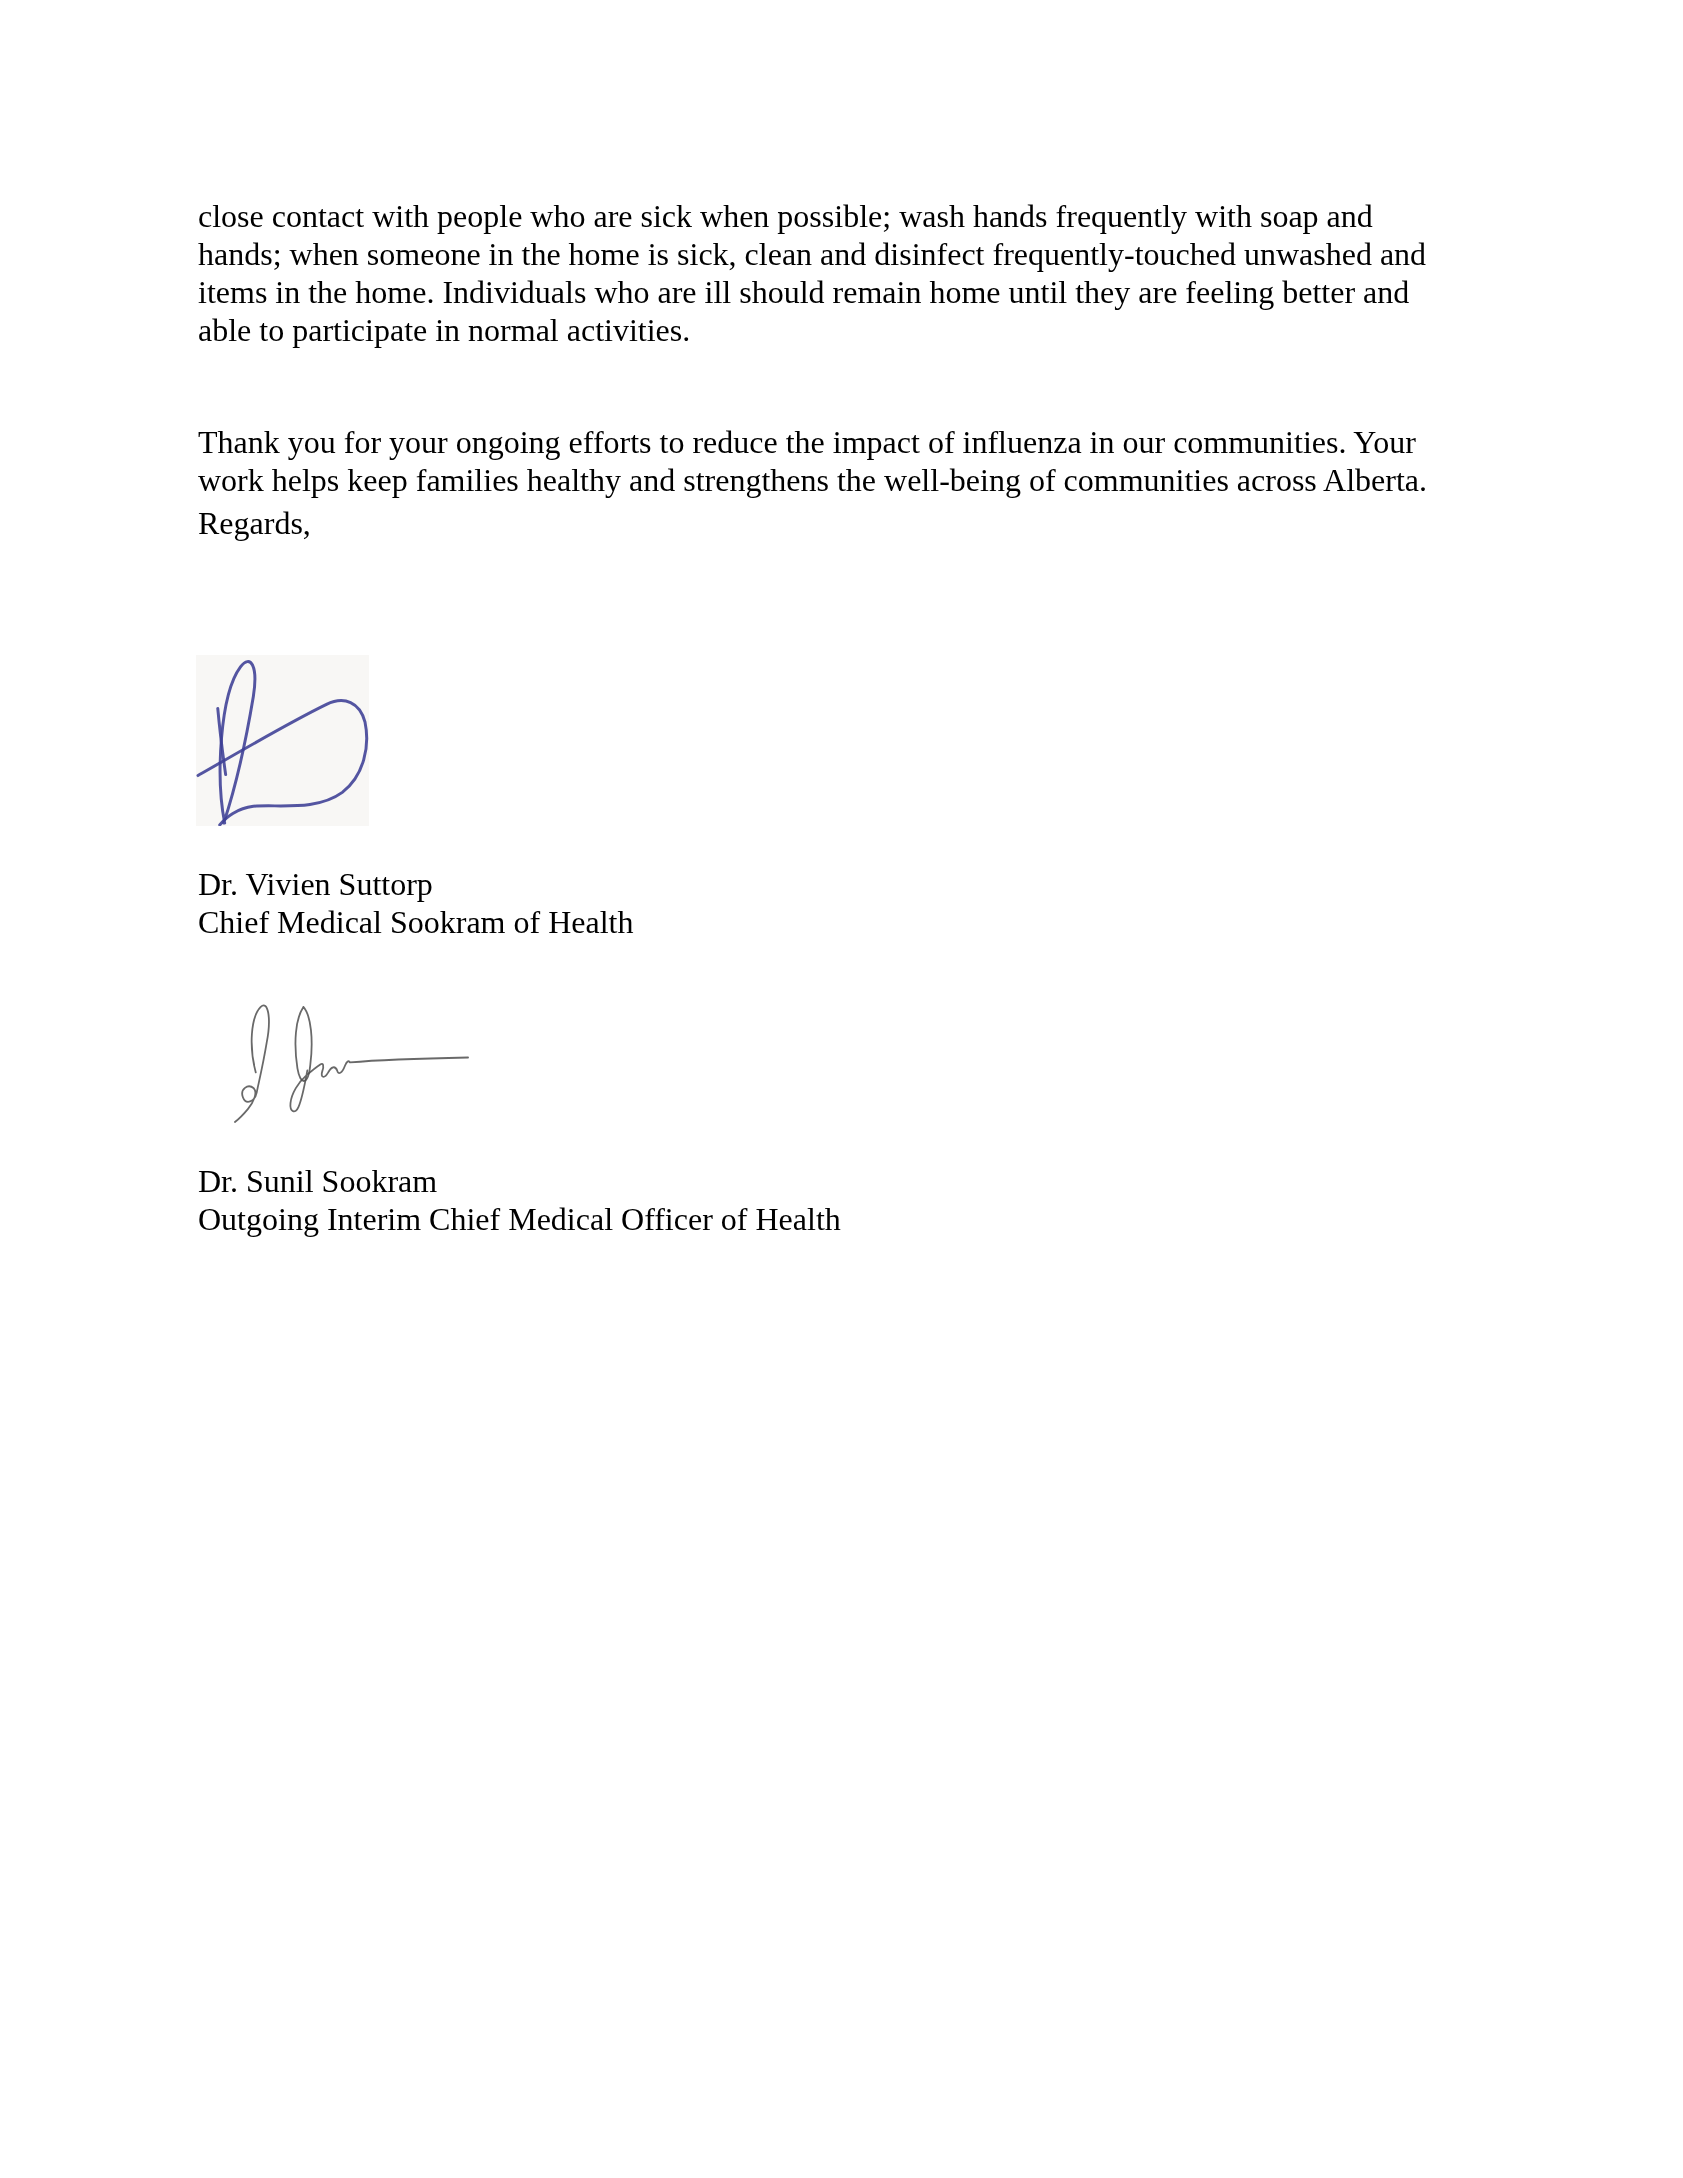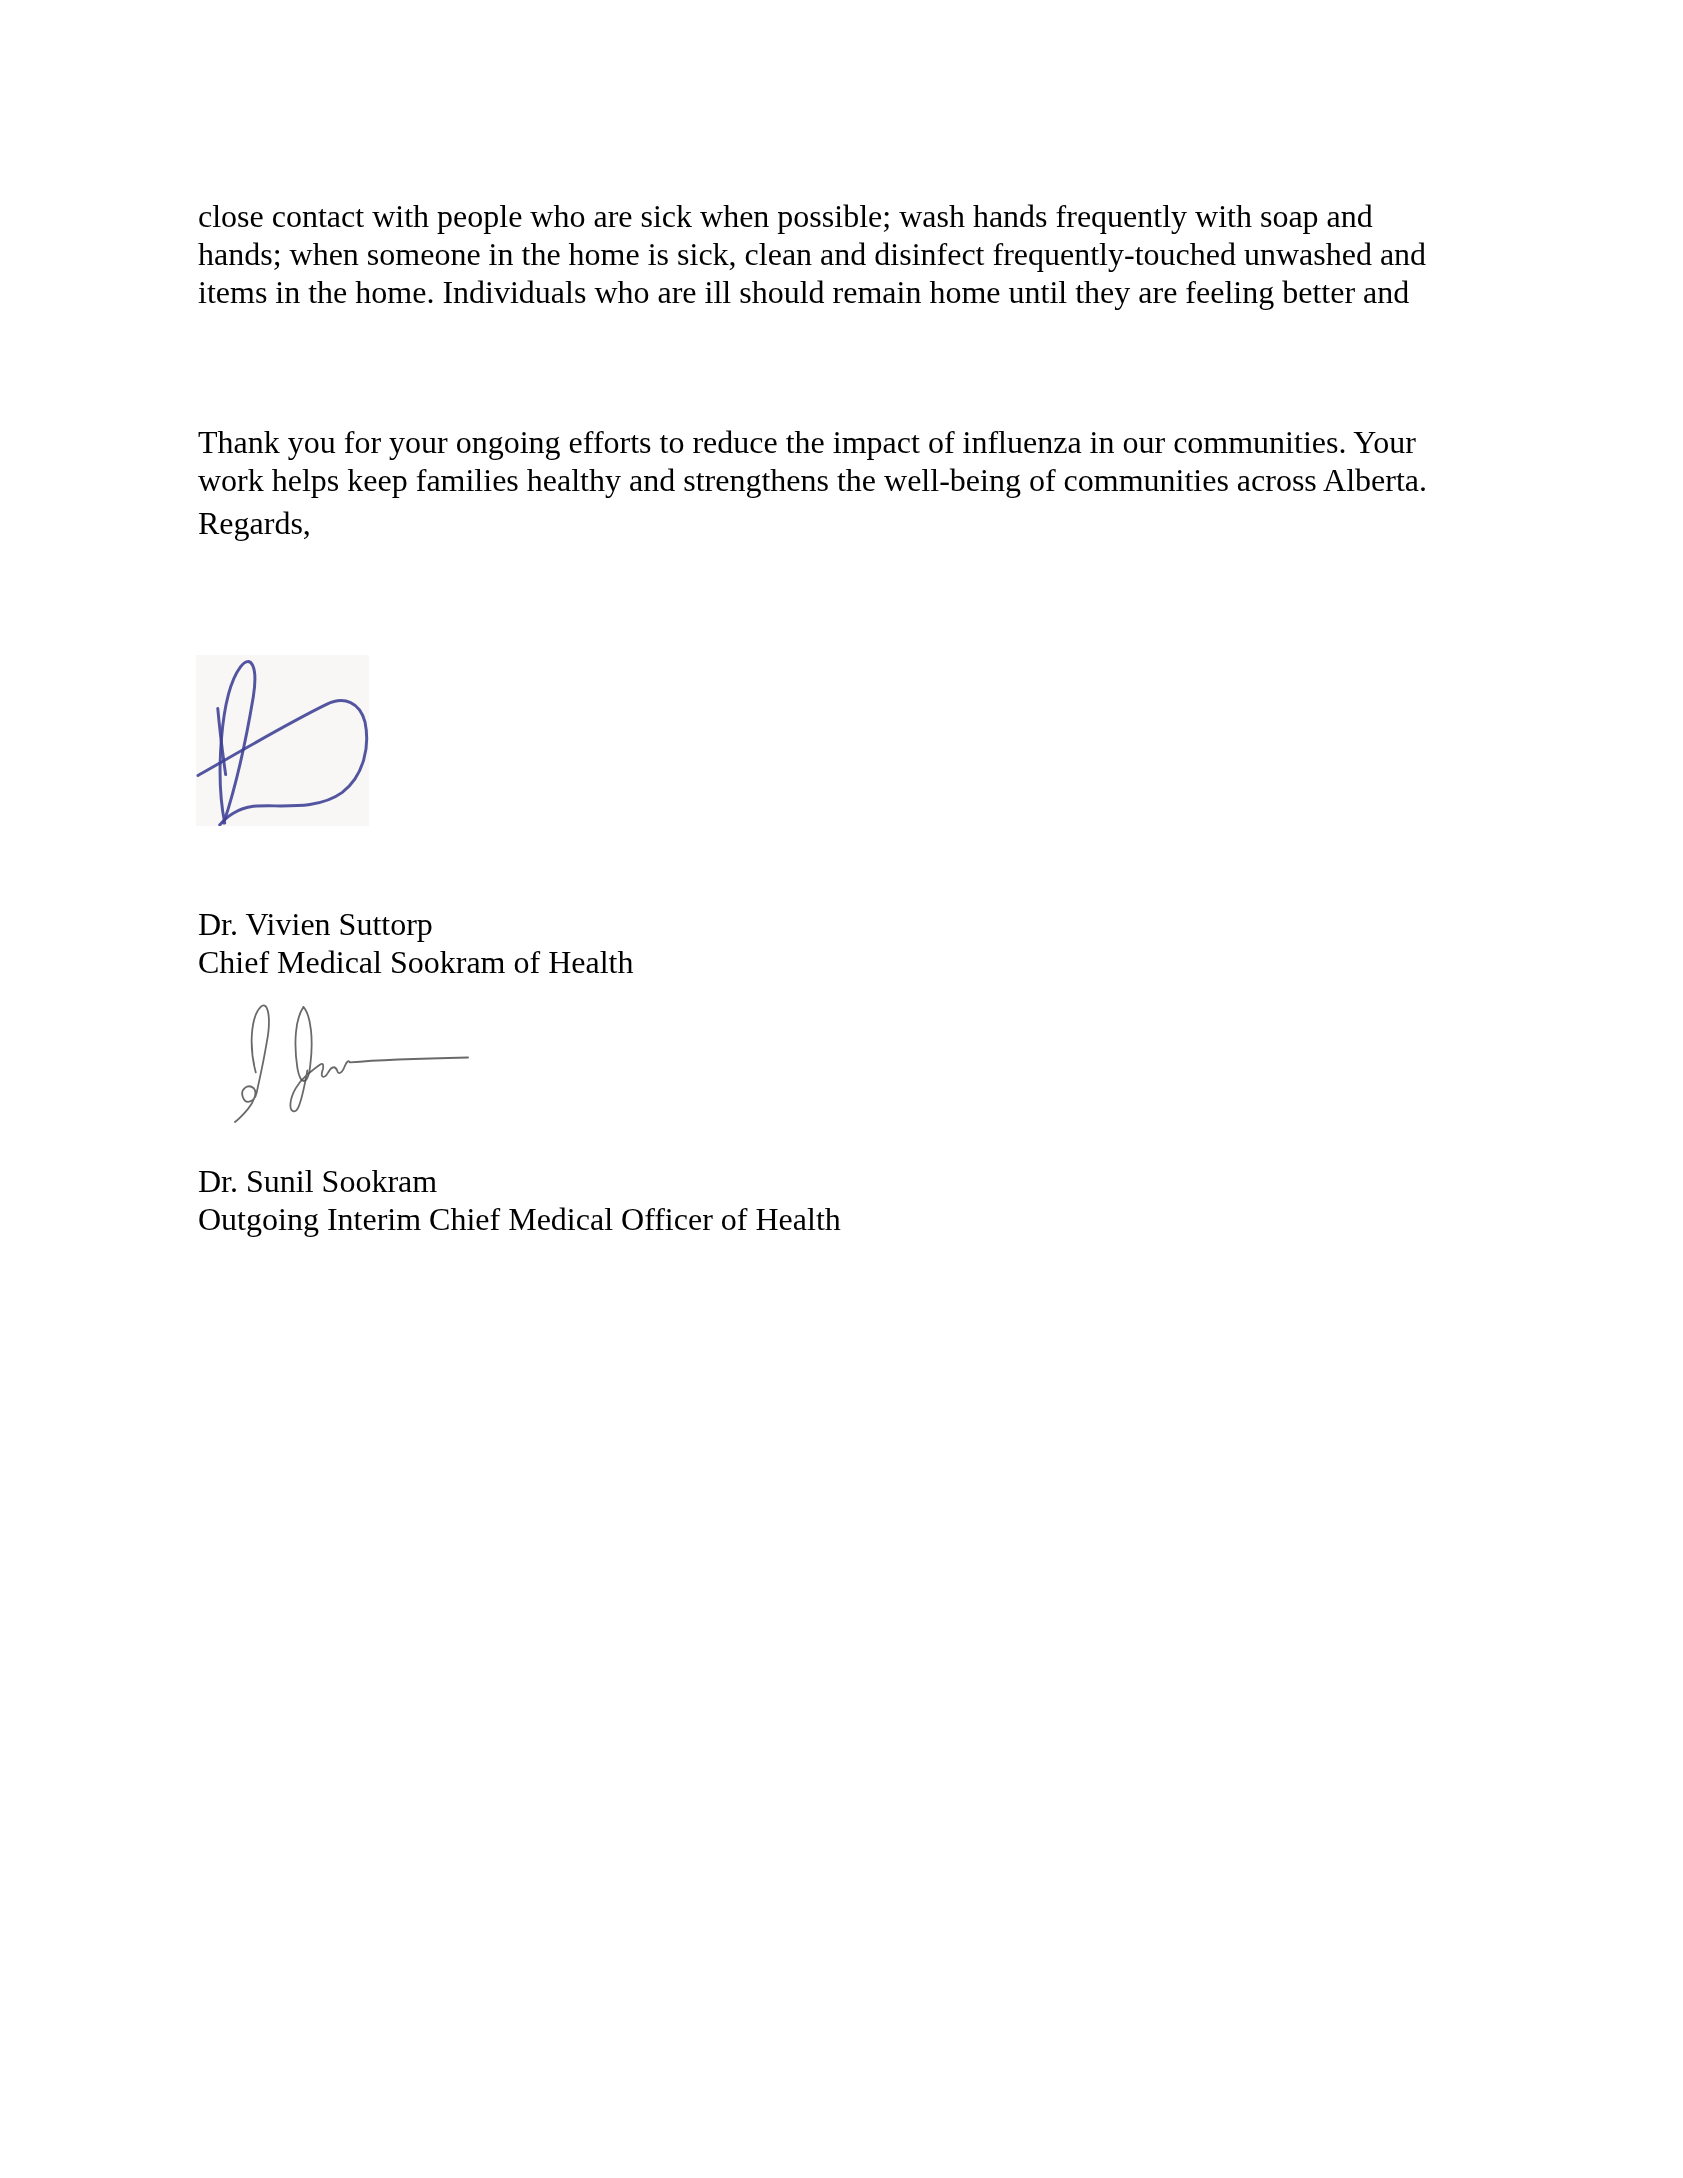--- a/index.html
+++ b/index.html
@@ -10,39 +10,40 @@
     background: #ffffff;
     font-family: "Liberation Serif", "DejaVu Serif", serif;
     color: #000000;
     overflow: hidden;
   }
   .textblock { position: absolute; left: 198px; font-size: 32px; line-height: 38px; }
   .line { white-space: nowrap; }
   #para1   { top: 197px; }
   #para2   { top: 423px; }
   #closing { top: 504px; }
-  #name1   { top: 865px; margin-top: 40px; }
+  #name1   { top: 865px; }
   #name2   { top: 1162px; }
   .sigblock { position: absolute; }
   #sig1 { left: 196px; top: 655px; width: 173px; height: 171px; background: #f8f7f5; }
   #sig2 { left: 228px; top: 995px; width: 248px; height: 129px; }
   .sigblock svg { display: block; width: 100%; height: 100%; }
   .sigblock path { fill: none; stroke-linecap: round; stroke-linejoin: round; }
   #sig1 path { stroke-width: 3; opacity: 0.88; }
   #sig2 path { stroke-width: 1.8; opacity: 0.85; }
 </style>
 </head>
 <body>
 
 <div class="page">
 
   <div class="textblock" id="para1">
     <div class="line">close contact with people who are sick when possible; wash hands frequently with soap and</div>
     <div class="line">hands; when someone in the home is sick, clean and disinfect frequently-touched unwashed and</div>
     <div class="line">items in the home. Individuals who are ill should remain home until they are feeling better and</div>
+    <div class="line">able to participate in normal activities.</div>
   </div>
 
   <div class="textblock" id="para2">
     <div class="line">Thank you for your ongoing efforts to reduce the impact of influenza in our communities. Your</div>
     <div class="line">work helps keep families healthy and strengthens the well-being of communities across Alberta.</div>
   </div>
 
   <div class="textblock line" id="closing">Regards,</div>
 
   <div class="sigblock" id="sig1">

